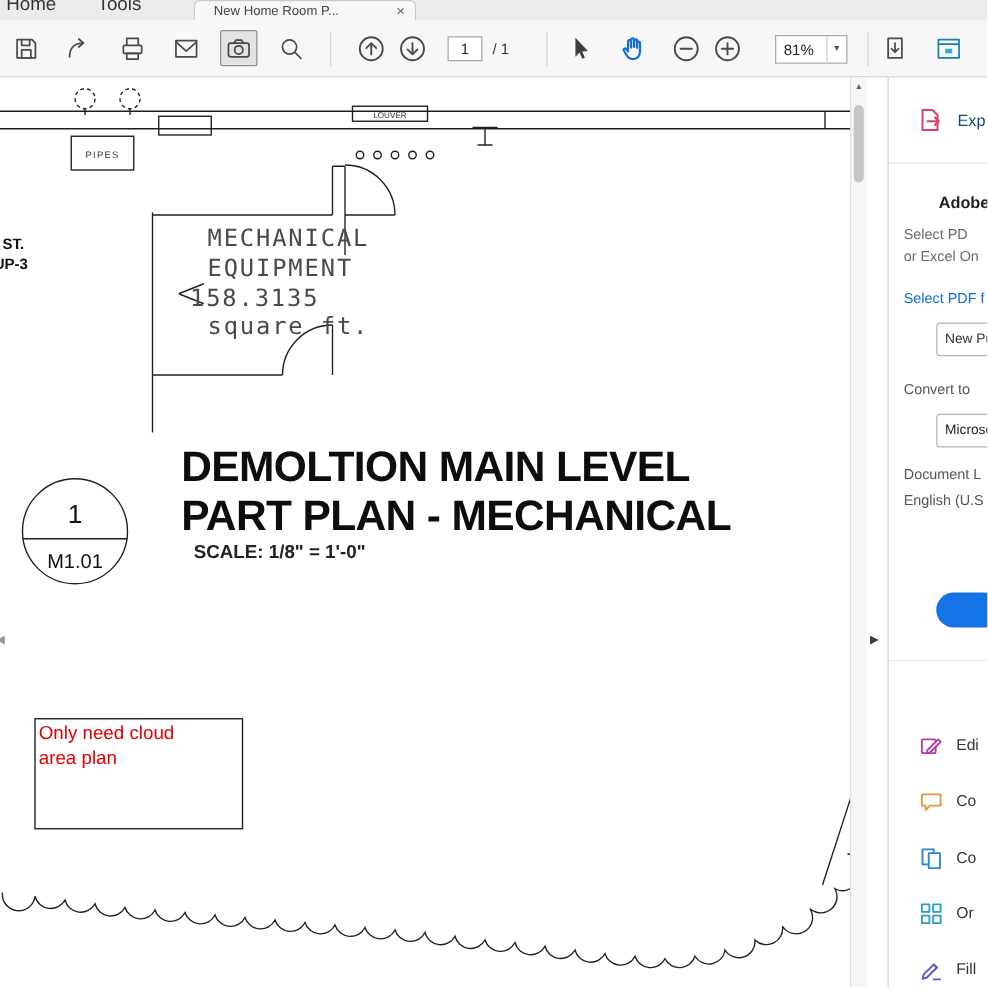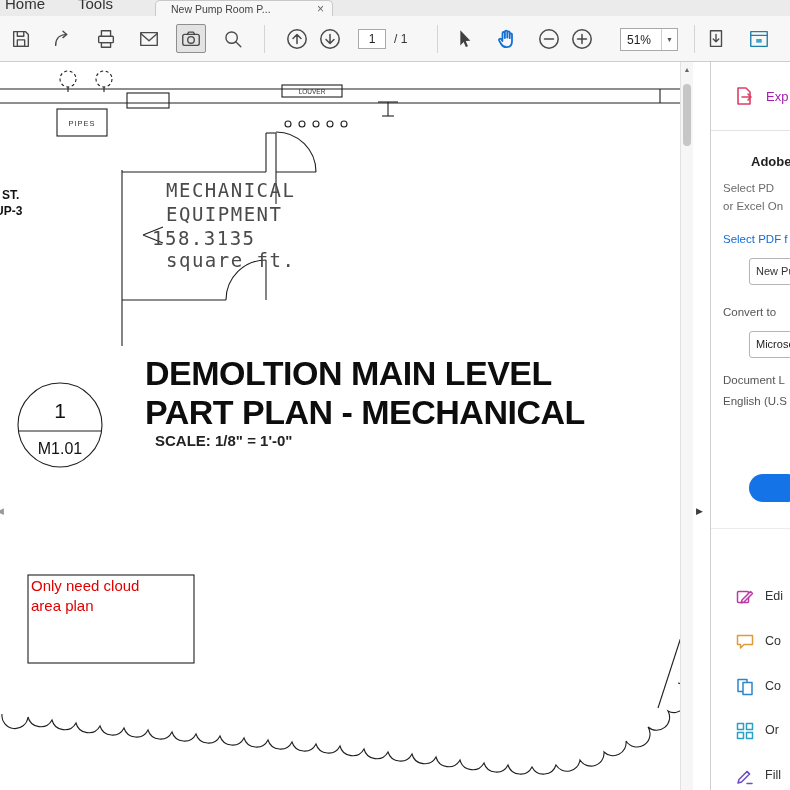--- a/index.html
+++ b/index.html
@@ -66,21 +66,21 @@
   .collapse-left { position:absolute; left:-3px; top:444px; font-size:9px; color:#999; }
   .collapse-right { position:absolute; left:696px; top:444px; font-size:9px; color:#3c3c3c; }
 
   
   .panel { position:absolute; top:62px; left:710px; width:80px; height:728px;
     background:#fff; border-left:1px solid #cfcfcf; overflow:hidden; }
   .p-export { position:absolute; top:0; left:0; width:80px; height:69px;
     border-bottom:1px solid #e3e3e3; }
   .p-export svg { position:absolute; left:22px; top:23px; stroke:#dc3f66;
     stroke-width:1.6; fill:none; stroke-linecap:round; stroke-linejoin:round; }
-  .p-export-label { position:absolute; left:55px; top:27px; font-size:13px; color:#a21caf;
+  .p-export-label { position:absolute; left:55px; top:27px; font-size:13px; color:#0c4a6e;
     white-space:nowrap; }
   .p-heading { position:absolute; left:12px; top:92px; font-size:13px; font-weight:bold;
     color:#1f1f1f; white-space:nowrap;margin-left:28px; }
   .p-desc1 { position:absolute; left:12px; top:120px; font-size:11.5px; color:#6b6b6b; white-space:nowrap; }
   .p-desc2 { position:absolute; left:12px; top:138px; font-size:11.5px; color:#6b6b6b; white-space:nowrap; }
   .p-link { position:absolute; left:12px; top:171px; font-size:11.5px; color:#106cd6; white-space:nowrap;text-align:center; }
   .p-filebox { position:absolute; left:38px; top:196px; width:52px; height:27px;
     border:1px solid #b5b5b5; border-radius:3px; font-size:11px; color:#333;
     line-height:25px; padding-left:6px; white-space:nowrap; background:#fff; }
   .p-convertto { position:absolute; left:12px; top:244px; font-size:11.5px; color:#555; white-space:nowrap; }
@@ -99,21 +99,21 @@
 </style>
 </head>
 <body>
 
 <div class="app">
 
   <div class="tabbar">
     <span class="menuitem menu-home">Home</span>
     <span class="menuitem menu-tools">Tools</span>
     <div class="doctab">
-      <span class="doctab-label">New Pump Room P...</span>
+      <span class="doctab-label">New Home Room P...</span>
       <span class="doctab-close">×</span>
     </div>
   </div>
 
   <div class="toolbar">
     <span class="tbi" style="left:8px">
       <svg width="22" height="22" viewBox="0 0 24 24">
         <path d="M4,4 h13 l3,3 v13 h-16 z"></path>
           <path d="M8,4 v5 h7 v-5"></path>
           <rect x="8" y="13" width="8" height="7"></rect>
@@ -183,21 +183,21 @@
           <path d="M7.5,12 h9"></path>
       </svg>
     </span>
     <span class="tbi" style="left:569px">
       <svg width="24" height="24" viewBox="0 0 24 24">
         <circle cx="12" cy="12" r="9.2"></circle>
           <path d="M7.5,12 h9 M12,7.5 v9"></path>
       </svg>
     </span>
     <div class="zoombox">
-      <span class="zoomtext">51%</span>
+      <span class="zoomtext">81%</span>
       <span class="zoomsep"></span>
       <span class="zoomcaret">▼</span>
     </div>
     <span class="tbsep" style="left:694px"></span>
     <span class="tbi" style="left:703px">
       <svg width="22" height="22" viewBox="0 0 24 24">
         <rect x="6" y="3" width="12" height="17"></rect>
           <path d="M12,7 v8 M9,12 l3,3 3,-3"></path>
       </svg>
     </span>

